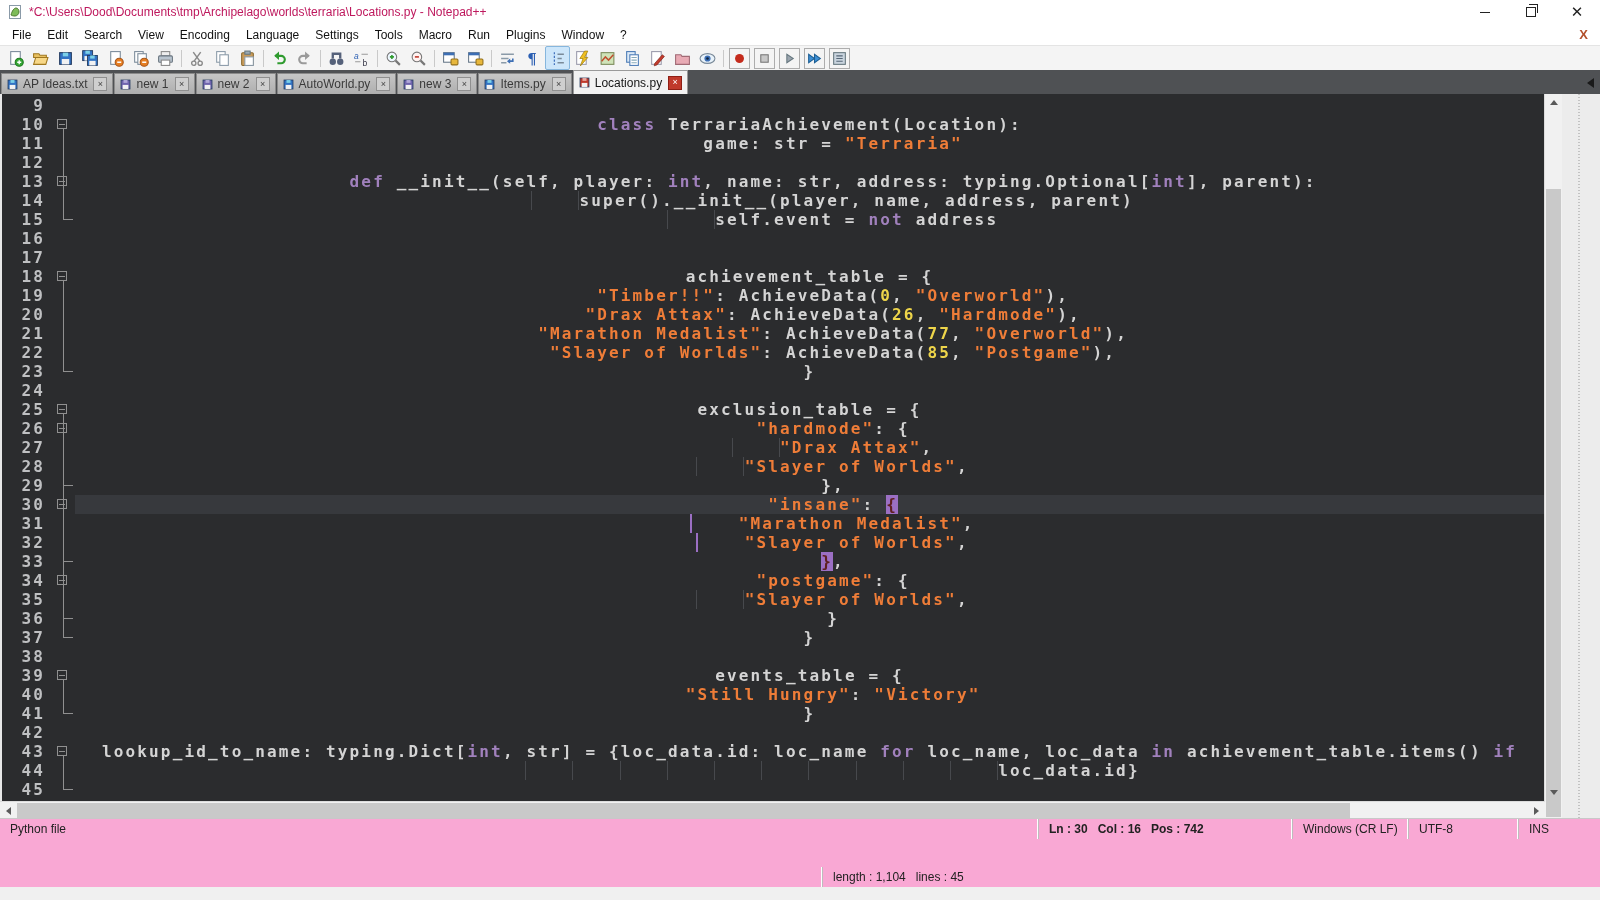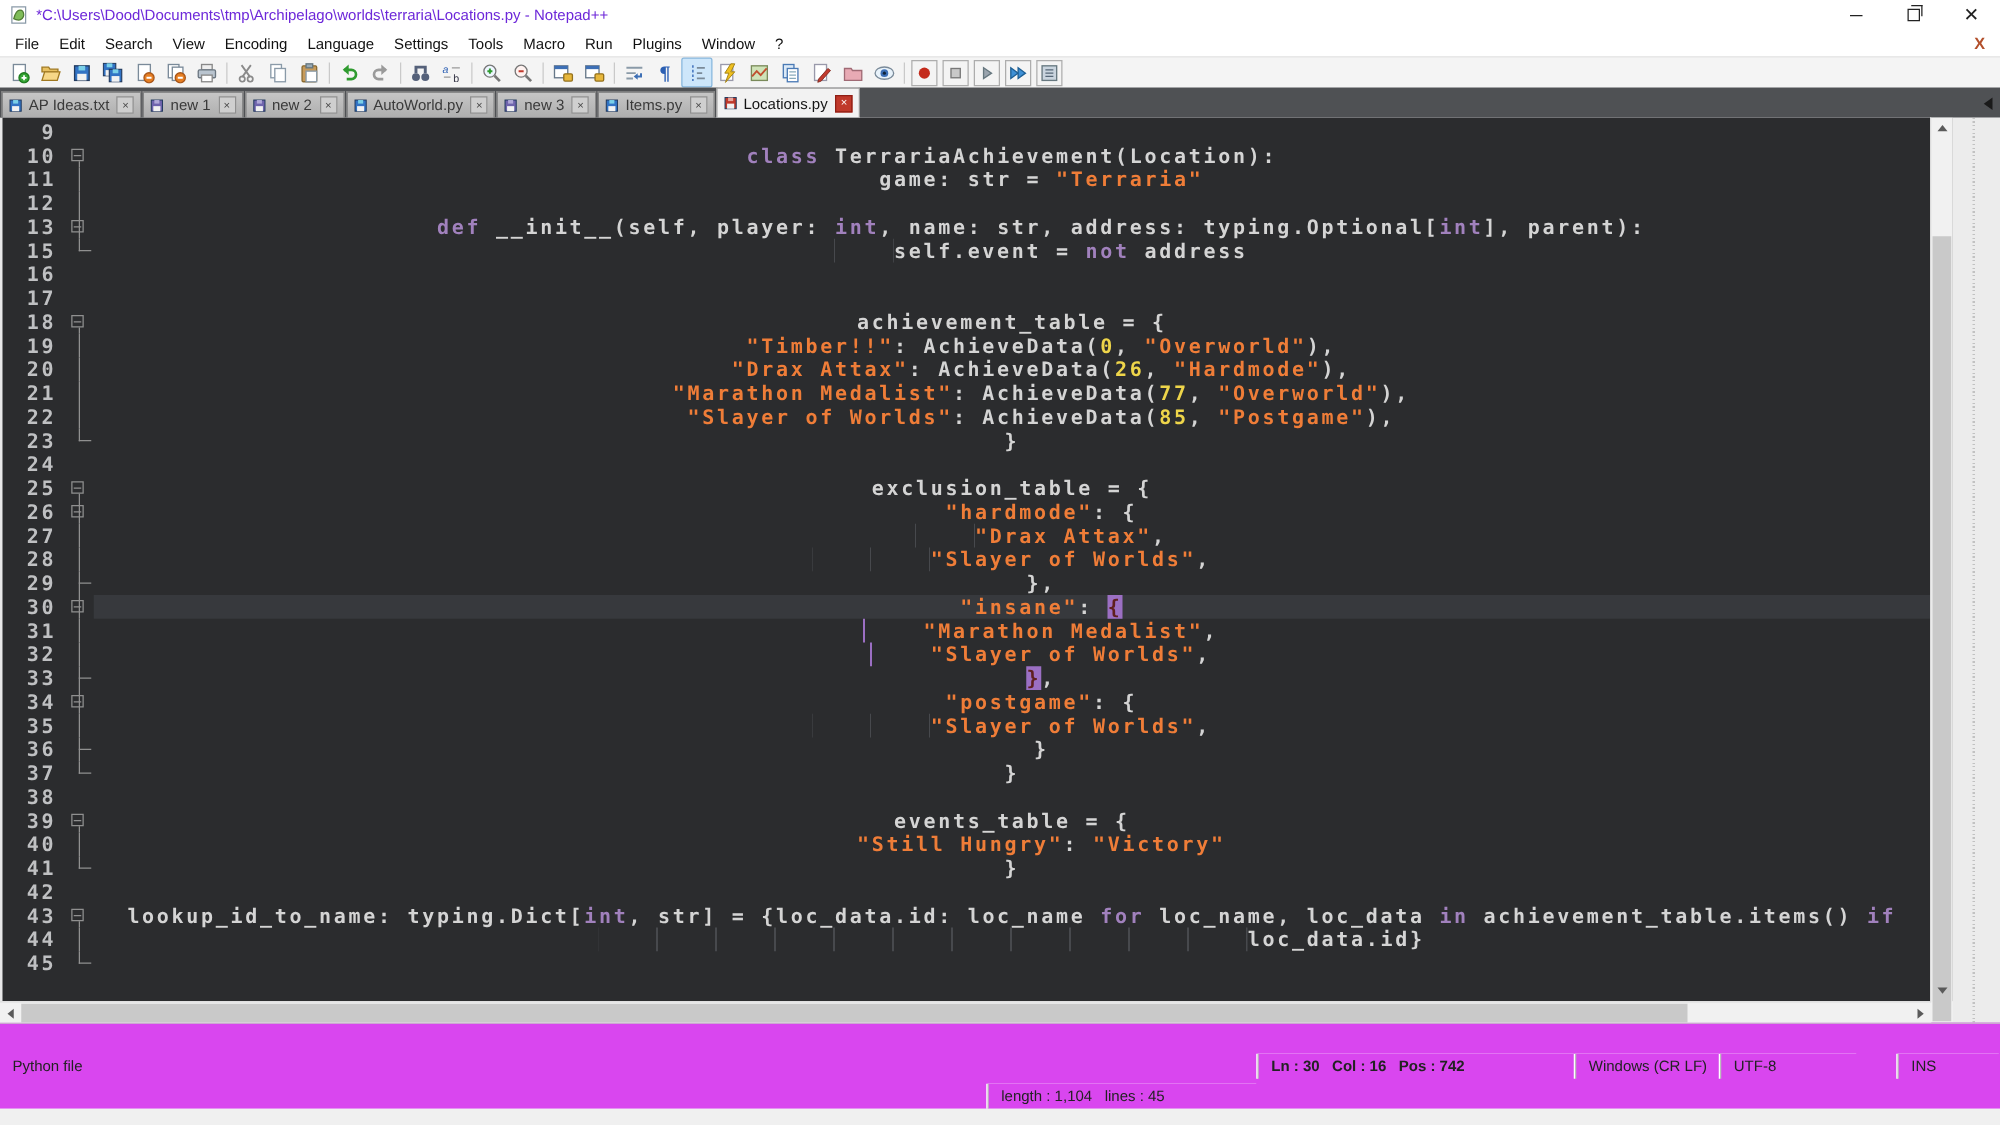--- a/index.html
+++ b/index.html
@@ -3,21 +3,21 @@
 <meta charset="utf-8">
 <style>
   html,body{margin:0;padding:0;}
   body{width:1600px;height:900px;overflow:hidden;background:#f0f0f0;
        font-family:"Liberation Sans",sans-serif;-webkit-font-smoothing:antialiased;}
   .window{width:1600px;height:900px;display:flex;flex-direction:column;background:#fff;}
 
   
   .titlebar{height:24px;background:#ffffff;display:flex;align-items:center;flex:0 0 auto;}
   .applogo{width:16px;height:16px;margin:0 6px 0 7px;flex:0 0 auto;}
-  .titletext{font-size:12px;color:#6d28d9;white-space:nowrap;}
+  .titletext{font-size:12px;color:#be185d;white-space:nowrap;}
   .wincontrols{margin-left:auto;display:flex;height:100%;}
   .wbtn{width:46px;height:100%;display:flex;align-items:center;justify-content:center;color:#222;}
   .wbtn.min span{display:block;width:10px;height:0;border-top:1px solid #222;}
   .wbtn.restore span{display:block;width:8px;height:8px;border:1px solid #222;position:relative;background:#fff;}
   .wbtn.restore span:before{content:"";position:absolute;left:2px;top:-4px;width:8px;height:8px;border:1px solid #222;border-bottom:none;border-left:none;}
   .wbtn.close{font-size:15px;}
 
   
   .menubar{height:21px;background:#ffffff;display:flex;align-items:center;font-size:12px;color:#111;flex:0 0 auto;}
   .mitem{padding:2px 8px;}
@@ -82,24 +82,24 @@
   .hscroll{flex:1 1 auto;position:relative;background:#f1f1f1;border-top:1px solid #dcdcdc;}
   .harrow{position:absolute;top:0;width:17px;height:17px;display:flex;align-items:center;justify-content:center;}
   .harrow.left{left:0;} .harrow.right{right:0;}
   .hthumb{position:absolute;top:1px;height:15px;background:#c9c9c9;}
   .scrollcorner{flex:0 0 17px;background:#f1f1f1;}
   .rightfiller{flex:0 0 38px;background:#ececec;
      background-image:repeating-linear-gradient(0deg,#c2c2c2 0 1px,transparent 1px 3px);
      background-size:2px 100%;background-position:16px 0;background-repeat:no-repeat;}
 
   
-  .statusbar{flex:0 0 30px;background:#d946ef;border-top:1px solid #c8c8c8;display:flex;align-items:center;font-size:12px;color:#222;}
+  .statusbar{flex:0 0 30px;background:#f9a8d4;border-top:1px solid #c8c8c8;display:flex;align-items:flex-start;font-size:12px;color:#222;}
   .ssec{height:20px;display:flex;align-items:center;padding-left:10px;white-space:pre;box-sizing:border-box;}
   .ssec+.ssec{border-left:1px solid #bdbdbd;box-shadow:-1px 0 0 #ffffff;}
-  .s1{flex:1 1 auto;} .s2{flex:0 0 216px;margin-top:48px;} .s3{flex:0 0 254px;font-weight:bold;} .s4{flex:0 0 116px;} .s5{flex:0 0 110px;} .s6{flex:0 0 82px;margin-left:32px;}
+  .s1{flex:1 1 auto;} .s2{flex:0 0 216px;margin-top:48px;} .s3{flex:0 0 254px;font-weight:bold;} .s4{flex:0 0 116px;} .s5{flex:0 0 110px;} .s6{flex:0 0 82px;}
   .bottomedge{flex:0 0 13px;background:#f0f0f0;}
 </style>
 </head>
 <body>
 
 <div class="window">
 
   <div class="titlebar">
     <span class="applogo">
       <svg viewBox="0 0 16 16" width="16" height="16">
@@ -534,20 +534,25 @@
               <div class="code"></div>
             </div>
             <div class="line">
               <div class="ln">13</div>
               <div class="fold f-boxm">
                 <span class="fbox"></span>
               </div>
               <div class="code"><span class="t-p">    </span><span class="t-k">def</span><span class="t-p"> __init__(self, player: </span><span class="t-k">int</span><span class="t-p">, name: str, address: typing.Optional[</span><span class="t-k">int</span><span class="t-p">], parent):</span></div>
             </div>
             <div class="line">
+              <div class="ln">14</div>
+              <div class="fold f-line"></div>
+              <div class="code"><span class="ind">        </span><span class="t-p">super().__init__(player, name, address, parent)</span></div>
+            </div>
+            <div class="line">
               <div class="ln">15</div>
               <div class="fold f-end">
                 <span class="tick"></span>
               </div>
               <div class="code"><span class="ind">        </span><span class="t-p">self.event = </span><span class="t-k">not</span><span class="t-p"> address</span></div>
             </div>
             <div class="line">
               <div class="ln">16</div>
               <div class="fold"></div>
               <div class="code"></div>

